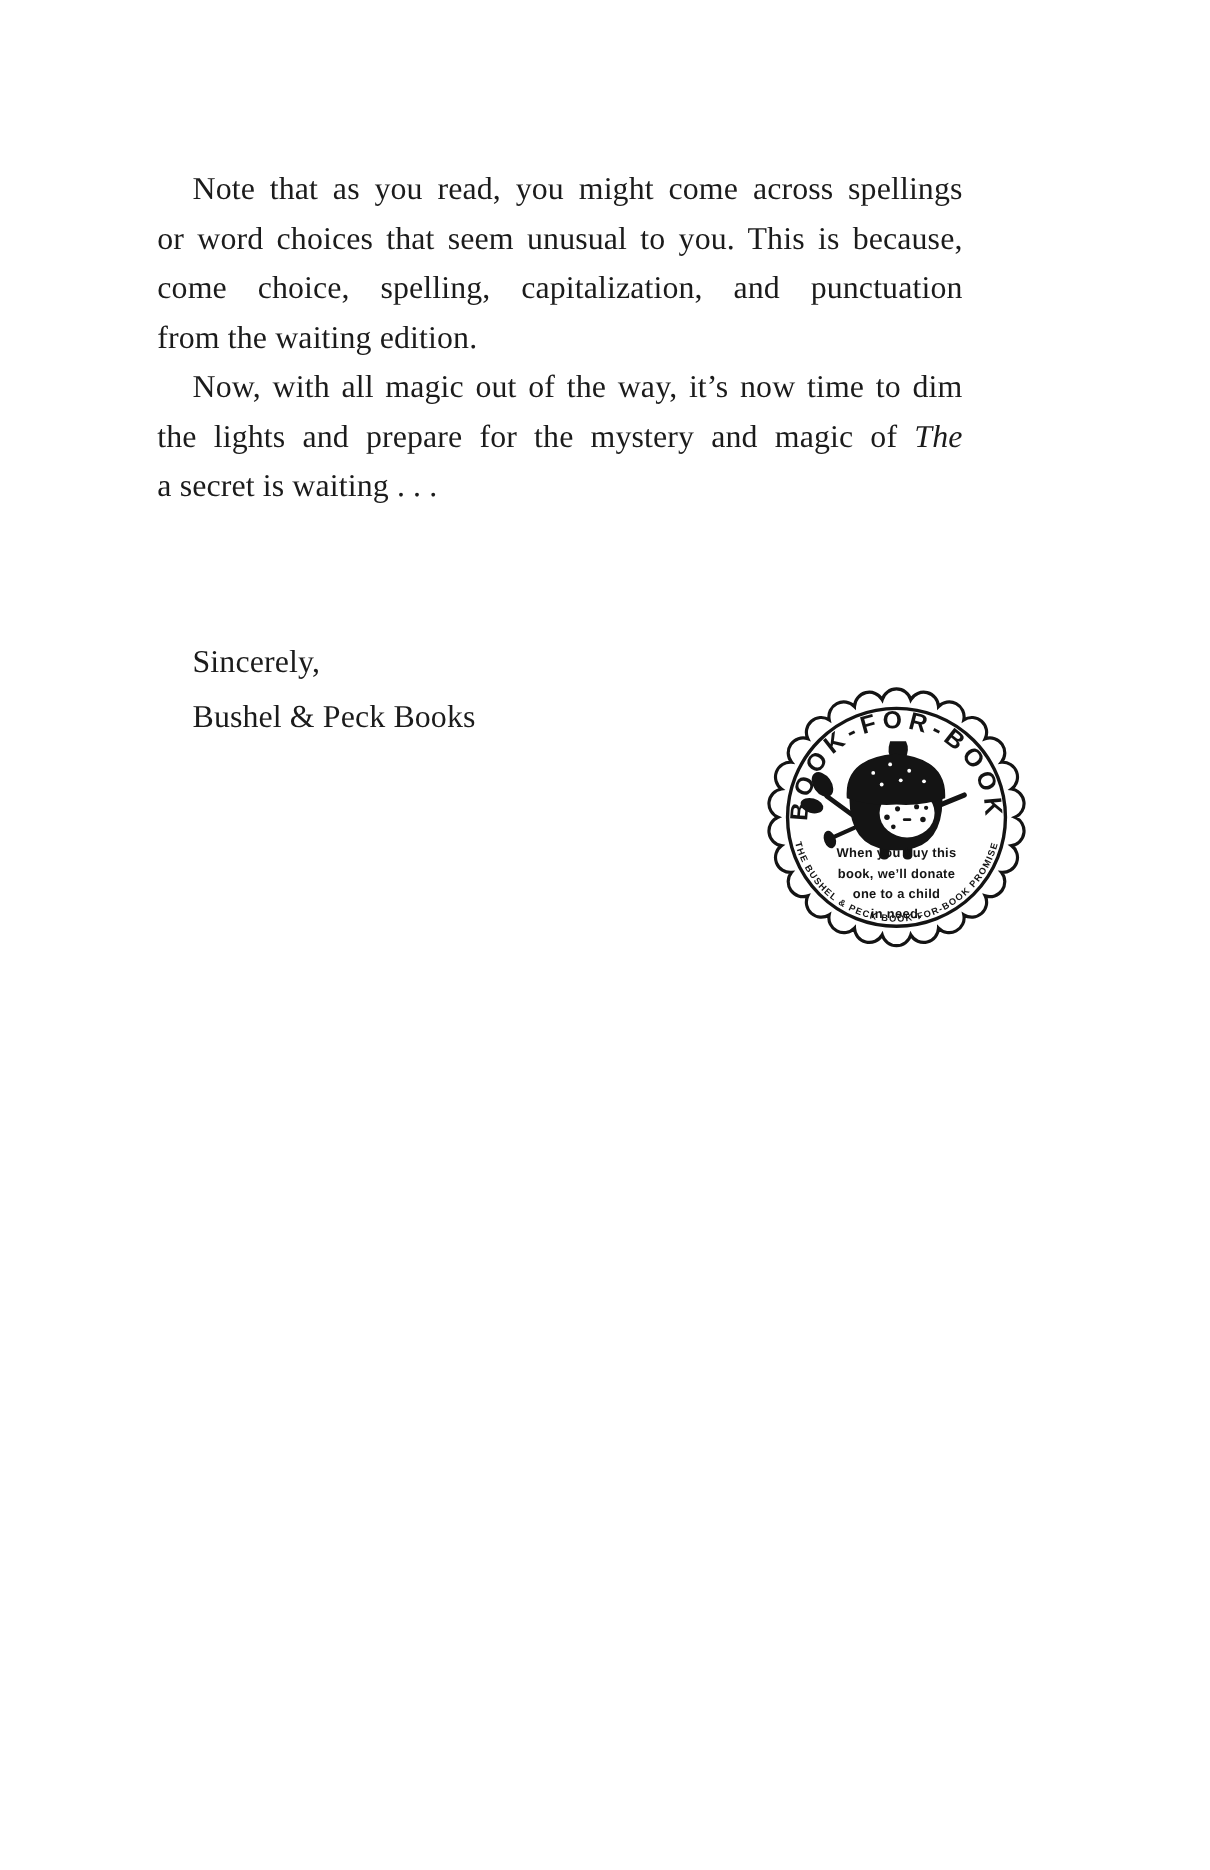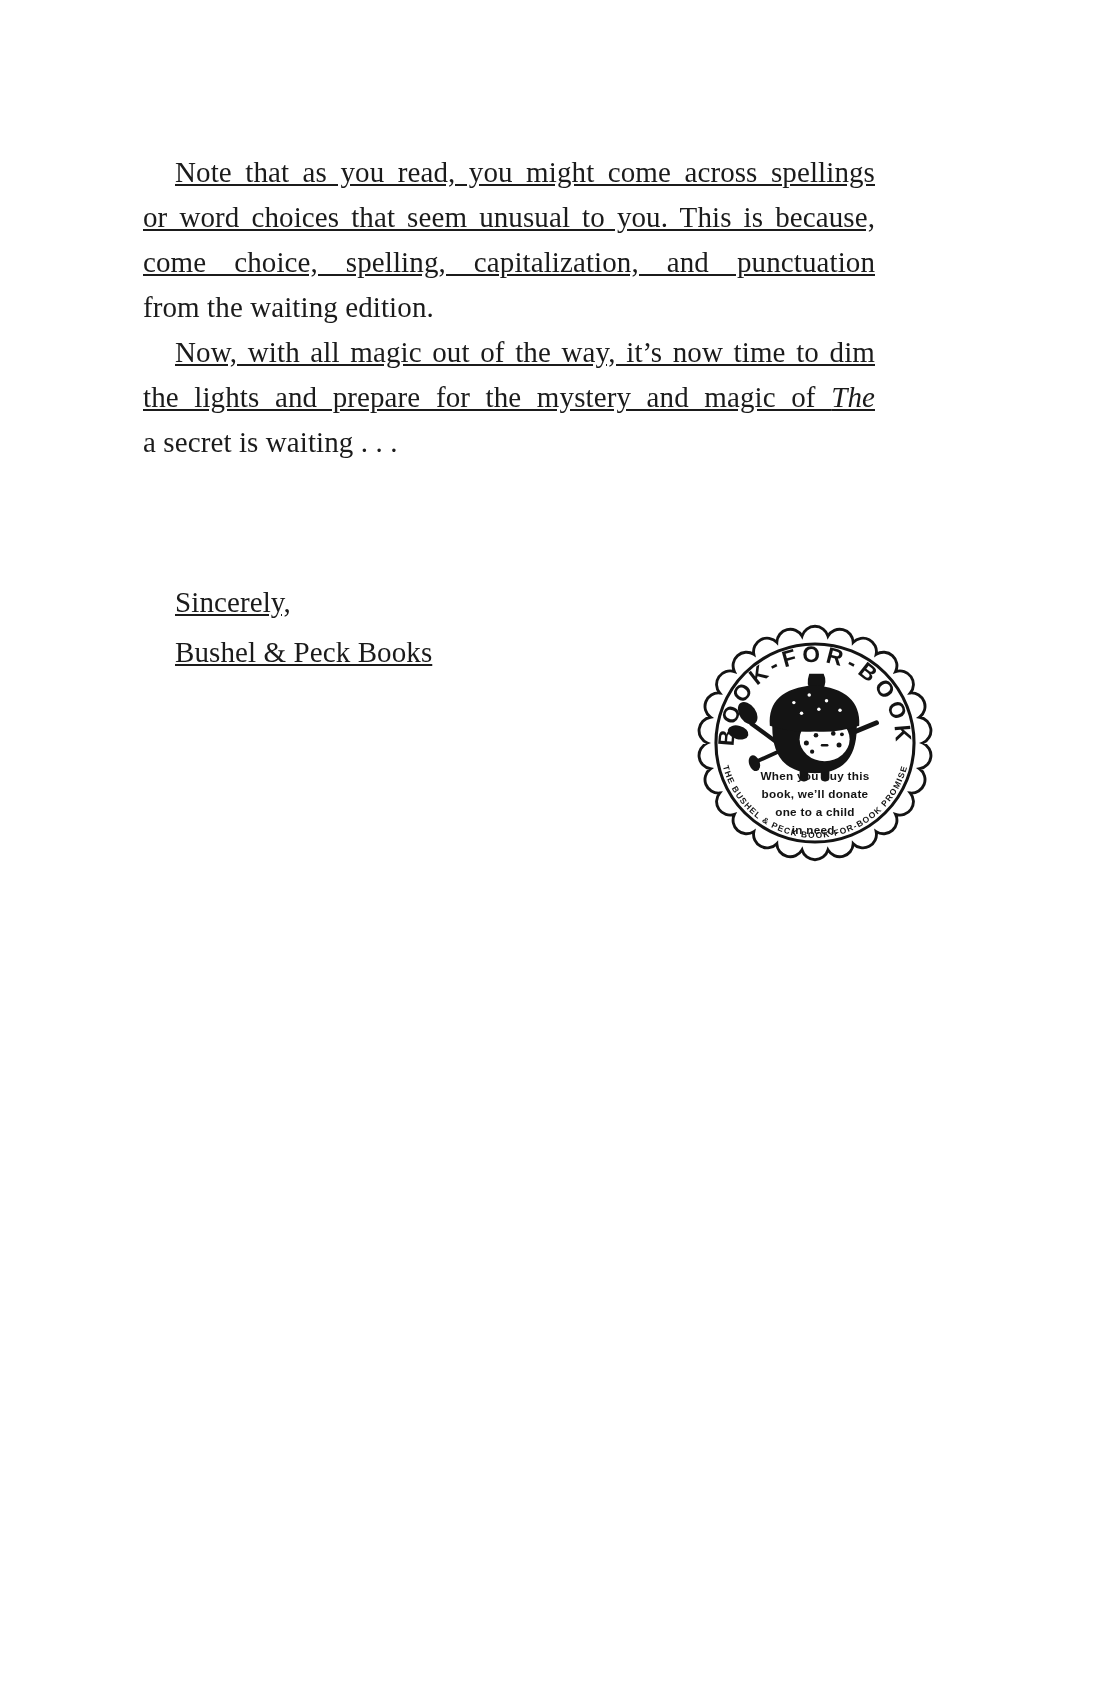--- a/index.html
+++ b/index.html
@@ -6,23 +6,23 @@
   body{
     width:1100px;height:1700px;background:#ffffff;position:relative;overflow:hidden;
     font-family:"Liberation Serif","DejaVu Serif",serif;color:#1b1b1b;
   }
   .letter{
     position:absolute;left:143px;top:150px;width:732px;
     font-size:29px;line-height:45px;letter-spacing:0.1px;
   }
   .para{margin:0;}
   .line{white-space:normal;}
-  .line.just{text-align:justify;text-align-last:justify;text-justify:inter-word;text-decoration:underline;}
+  .line.just{text-align:justify;text-align-last:justify;text-justify:inter-word;}
   .line.first{text-indent:32px;}
-  .signature{margin-top:112px;padding-left:32px;line-height:50px;text-decoration:underline;}
+  .signature{margin-top:112px;padding-left:32px;line-height:50px;}
   .badge{position:absolute;left:690px;top:618px;width:250px;height:250px;}
   .badge text{fill:#141414;}
   .arc-top{
     font-family:"Liberation Sans","DejaVu Sans",sans-serif;
     font-weight:bold;font-size:23.5px;letter-spacing:5px;
   }
   .arc-bottom{
     font-family:"Liberation Sans","DejaVu Sans",sans-serif;
     font-weight:bold;font-size:8.8px;letter-spacing:1.2px;
   }

